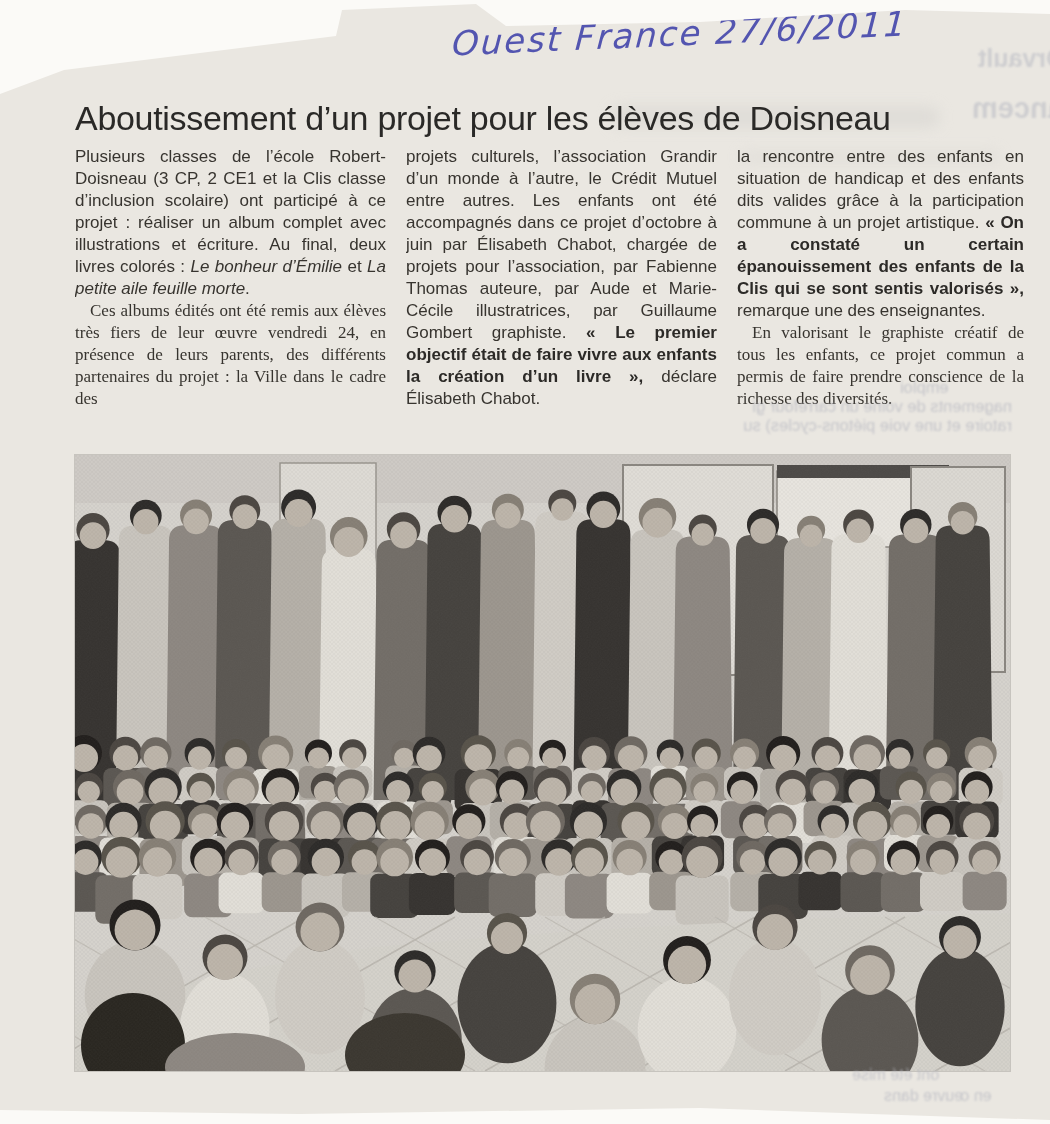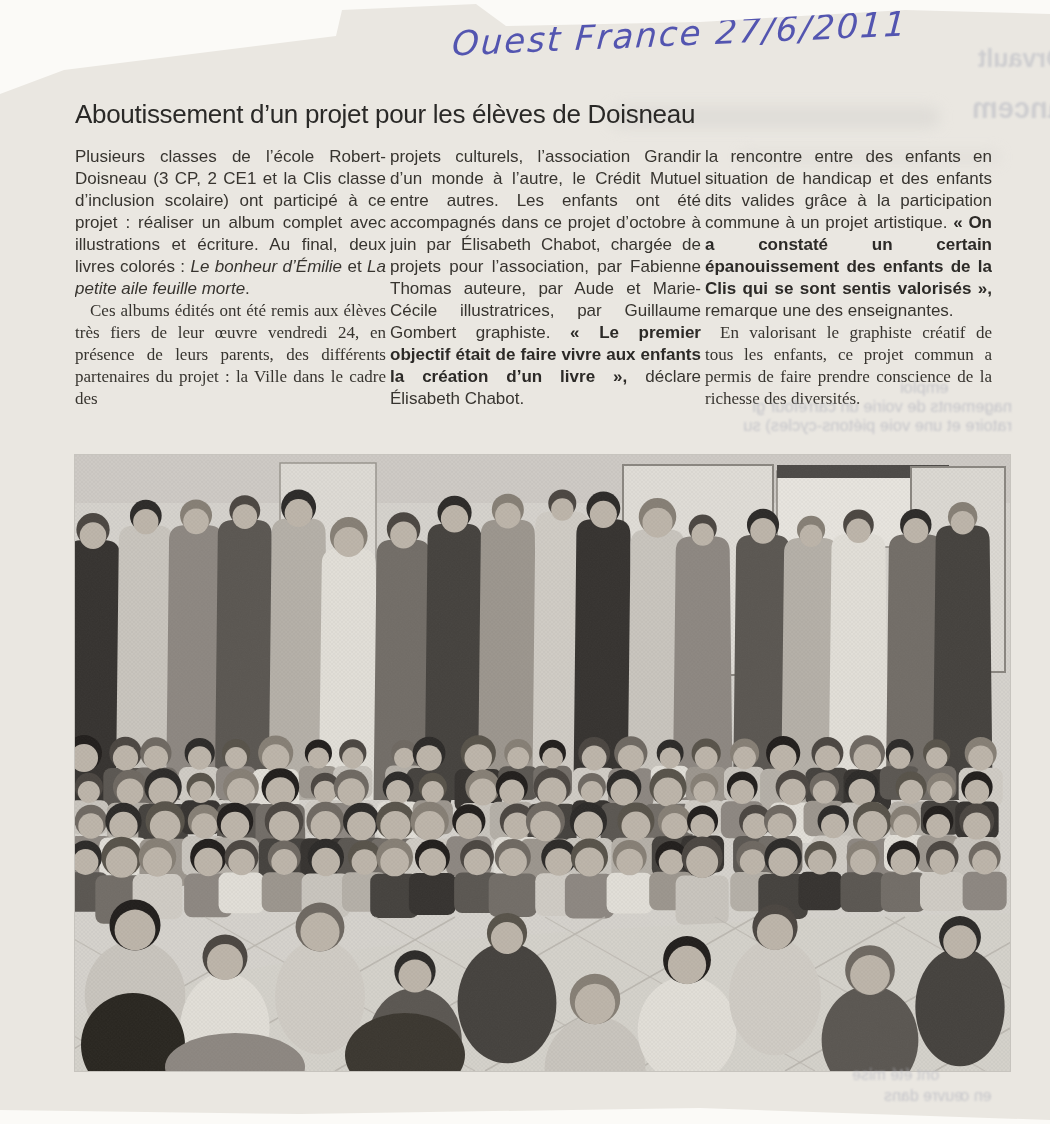--- a/index.html
+++ b/index.html
@@ -23,25 +23,25 @@
     font-style:italic;font-size:34px;color:#4345ab;opacity:.9;
     transform:rotate(-2.5deg) skewX(-6deg);
     letter-spacing:2px;white-space:nowrap;
   }
   .section-header{
     position:absolute;left:75px;top:57px;margin:0;
     font-size:23px;font-weight:700;color:#1d1c1a;letter-spacing:-.2px;
   }
   .headline{
     position:absolute;left:75px;top:99px;margin:0;width:950px;
-    font-size:26px;font-weight:400;color:#2a2927;letter-spacing:-.3px;white-space:nowrap;
+    font-size:34px;font-weight:400;color:#2a2927;letter-spacing:-.3px;white-space:nowrap;
   }
   .cols{
     position:absolute;left:75px;top:146px;width:937px;height:305px;
-    display:grid;grid-template-columns:311px 311px 287px;column-gap:4px;
+    display:grid;grid-template-columns:311px 311px 287px;column-gap:20px;
   }
   .col{font-size:17px;line-height:22px;color:#37342f;text-align:justify;overflow:hidden;}
   .col p{margin:0;}
   .col p.indent{text-indent:15px;font-family:Liberation Serif, serif;}
   .col .b{font-weight:700;color:#2c2a27;margin-top:6px;}
   .col .i{font-style:italic;}
   figure.photo{
     position:absolute;left:75px;top:455px;width:935px;height:616px;margin:0;
     background:#d6d3cd;outline:1px solid #c7c4be;
   }

